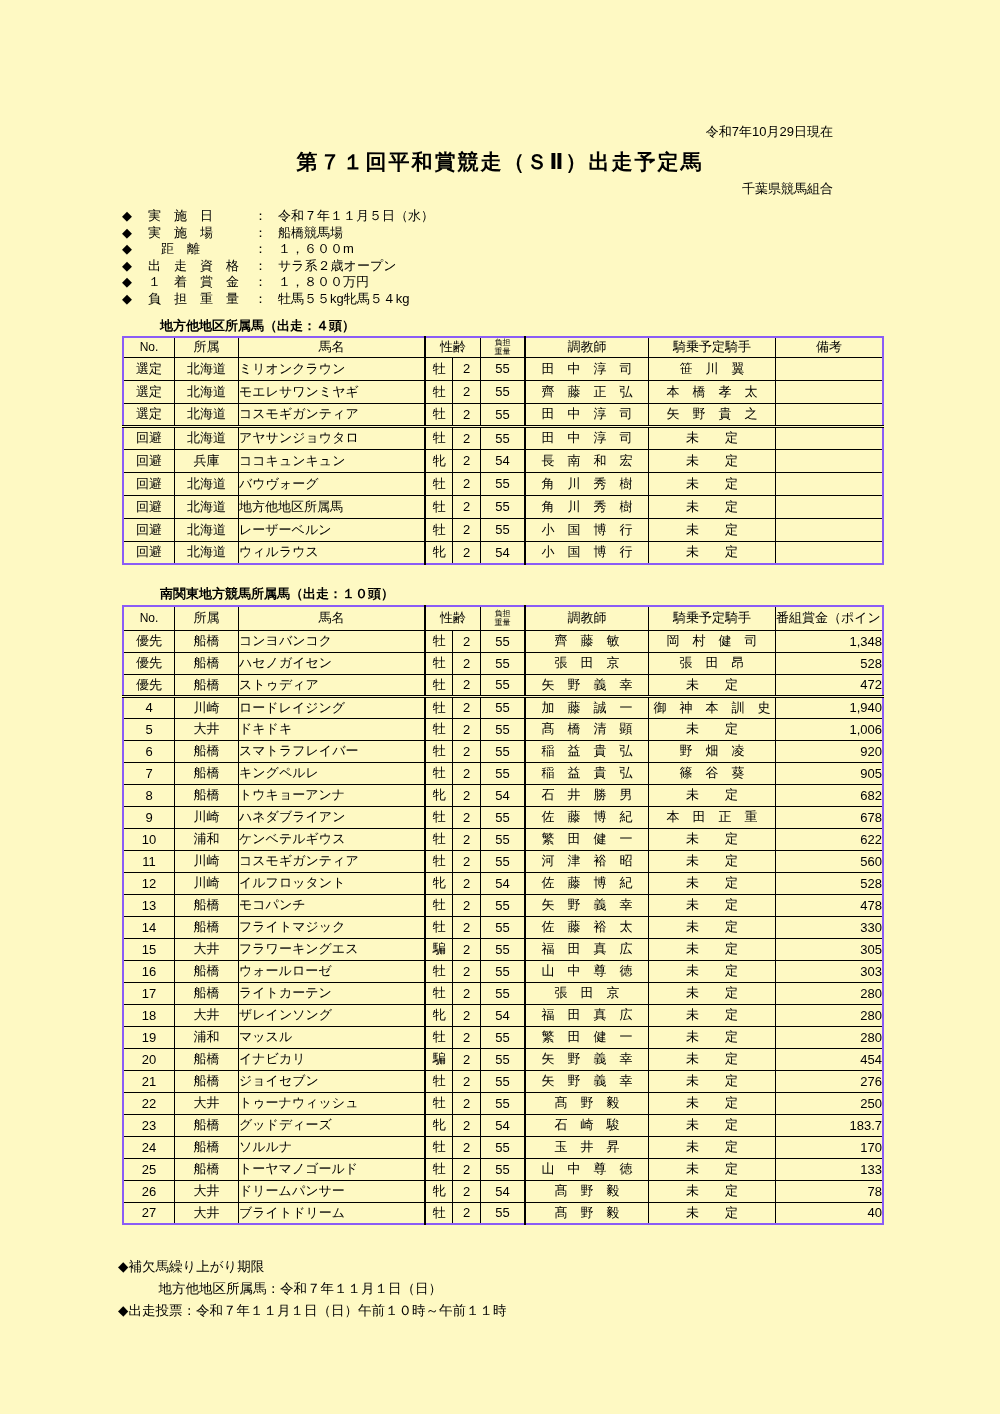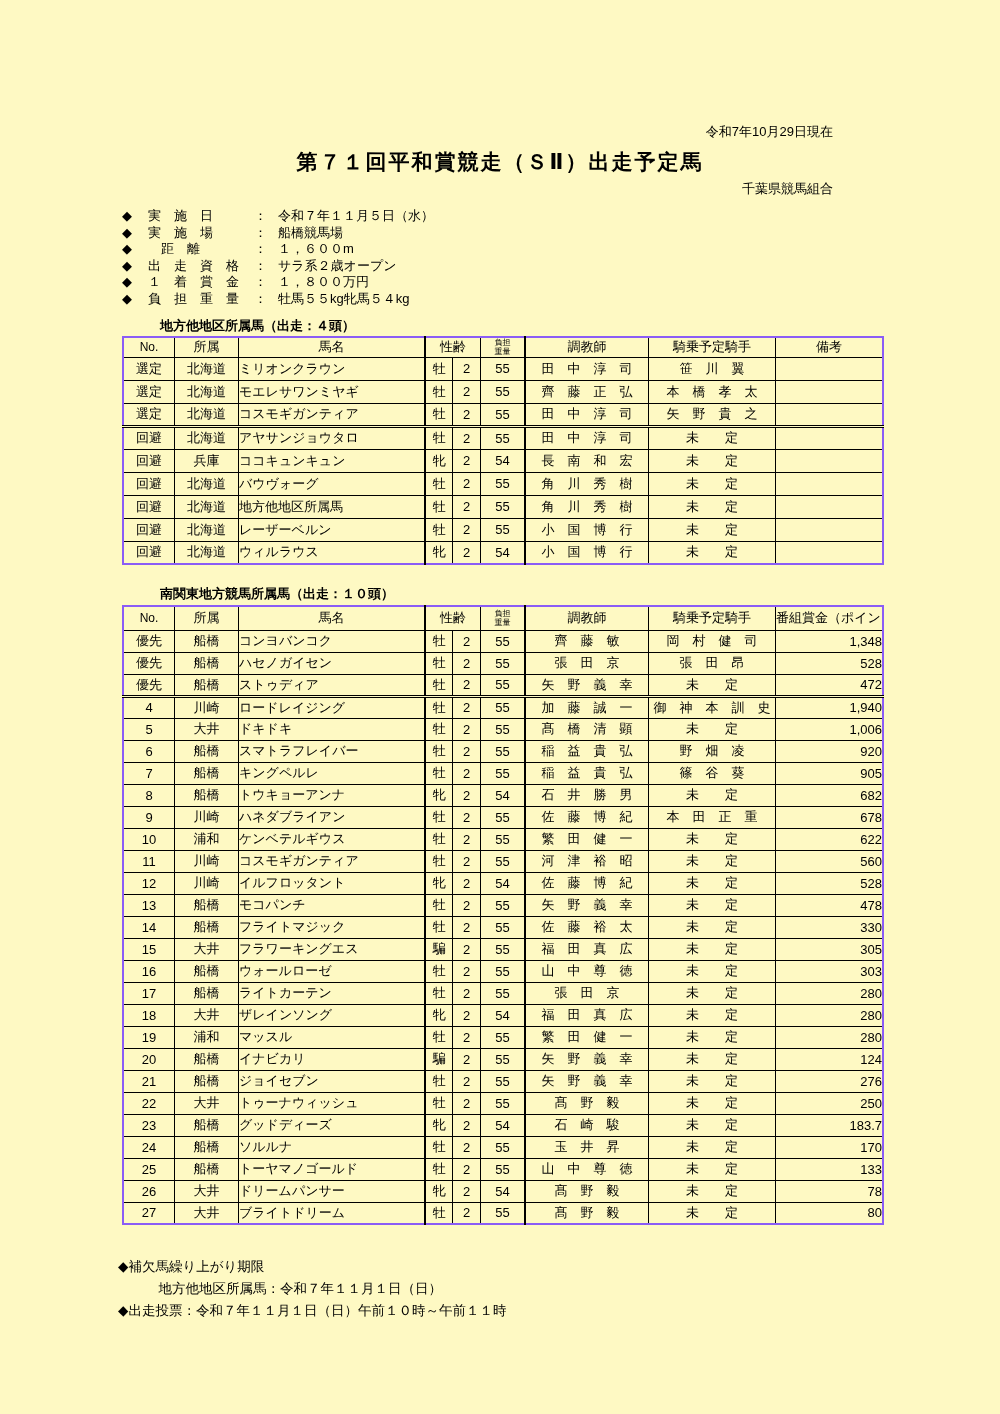--- a/index.html
+++ b/index.html
@@ -461,21 +461,21 @@
         </tr>
         <tr>
           <td class="c0 w0">20</td>
           <td class="c1 w1">船橋</td>
           <td class="c2 w2">イナビカリ</td>
           <td class="c3 w3 thick-l">騙</td>
           <td class="c4 w4">2</td>
           <td class="c5 w5">55</td>
           <td class="c6 w6 thick-l">矢　野　義　幸</td>
           <td class="c7 w7">未　　定</td>
-          <td class="c8 w8">124</td>
+          <td class="c8 w8">454</td>
         </tr>
         <tr>
           <td class="c0 w0">21</td>
           <td class="c1 w1">船橋</td>
           <td class="c2 w2">ジョイセブン</td>
           <td class="c3 w3 thick-l">牡</td>
           <td class="c4 w4">2</td>
           <td class="c5 w5">55</td>
           <td class="c6 w6 thick-l">矢　野　義　幸</td>
           <td class="c7 w7">未　　定</td>
@@ -538,21 +538,21 @@
         </tr>
         <tr>
           <td class="c0 w0">27</td>
           <td class="c1 w1">大井</td>
           <td class="c2 w2">ブライトドリーム</td>
           <td class="c3 w3 thick-l">牡</td>
           <td class="c4 w4">2</td>
           <td class="c5 w5">55</td>
           <td class="c6 w6 thick-l">髙　野　毅</td>
           <td class="c7 w7">未　　定</td>
-          <td class="c8 w8">80</td>
+          <td class="c8 w8">40</td>
         </tr>
       </tbody>
   </table>
 
   <div class="footer-notes">
     <div class="footer-line">◆補欠馬繰り上がり期限</div>
     <div class="footer-line">　　　地方他地区所属馬：令和７年１１月１日（日）</div>
     <div class="footer-line">◆出走投票：令和７年１１月１日（日）午前１０時～午前１１時</div>
   </div>
 

